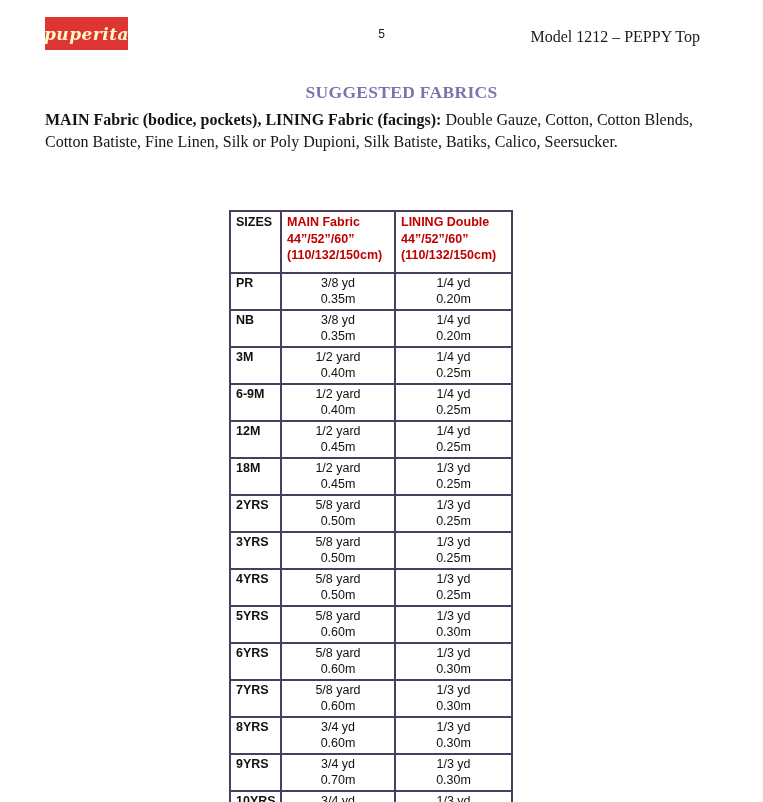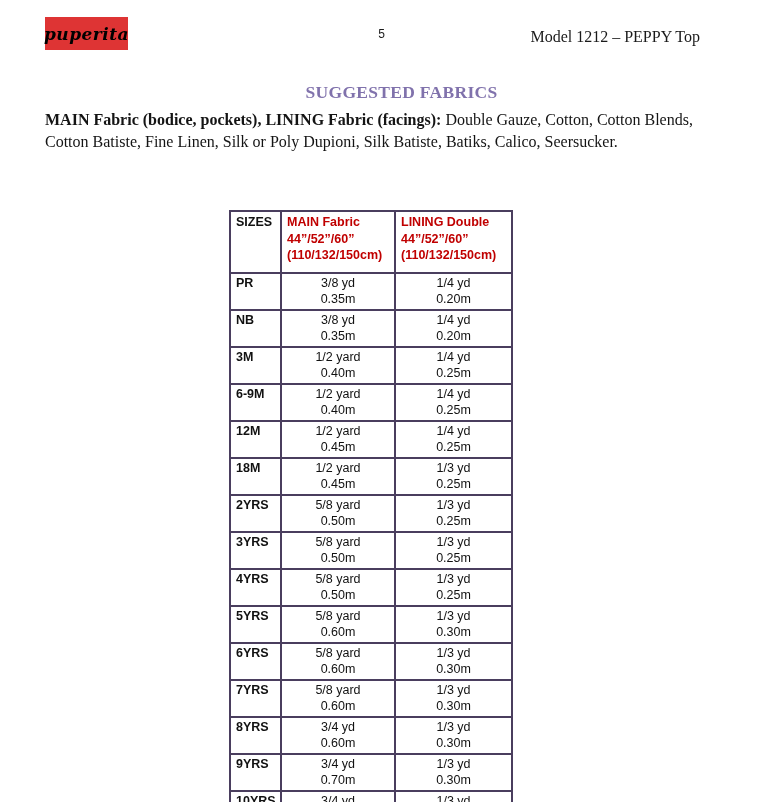--- a/index.html
+++ b/index.html
@@ -18,21 +18,21 @@
   }
 
   
   .logo {
     position: absolute;
     left: 45px;
     top: 17px;
     width: 83px;
     height: 33px;
     background: var(--logo-red, #de3434);
-    color: #000000;
+    color: #fef9c3;
     display: flex;
     align-items: center;
     justify-content: center;
     font-family: "DejaVu Serif", serif;
     font-style: italic;
     font-weight: bold;
     font-size: 17px;
     letter-spacing: 0.5px;
   }
   .page-number {

